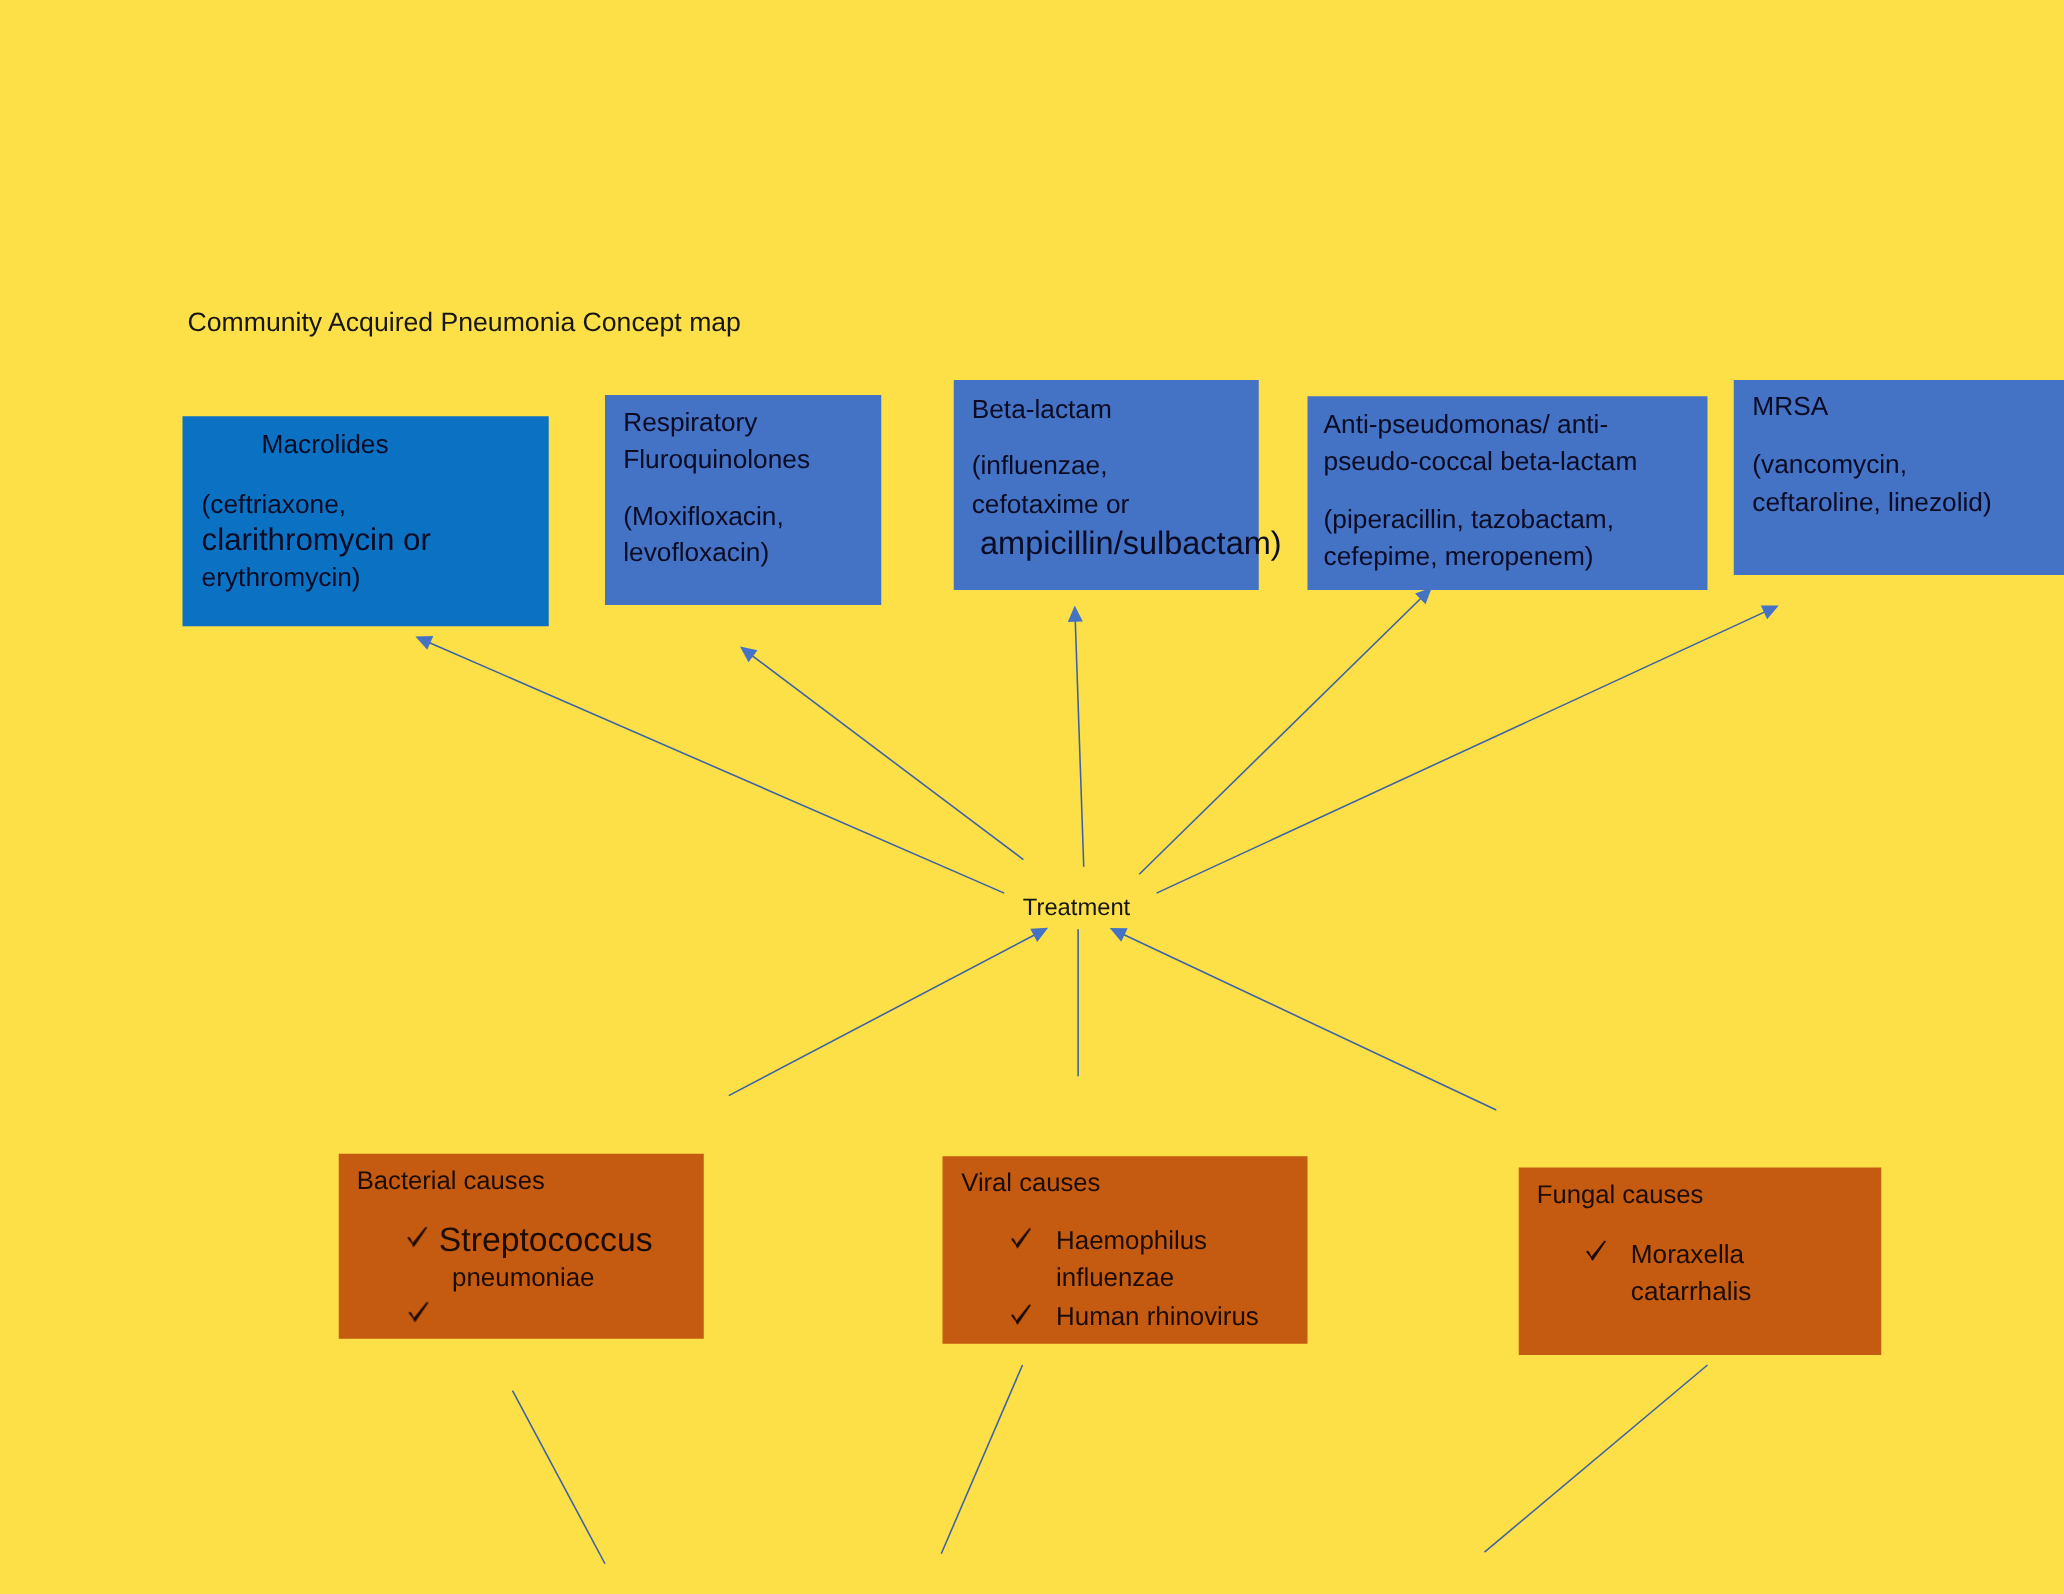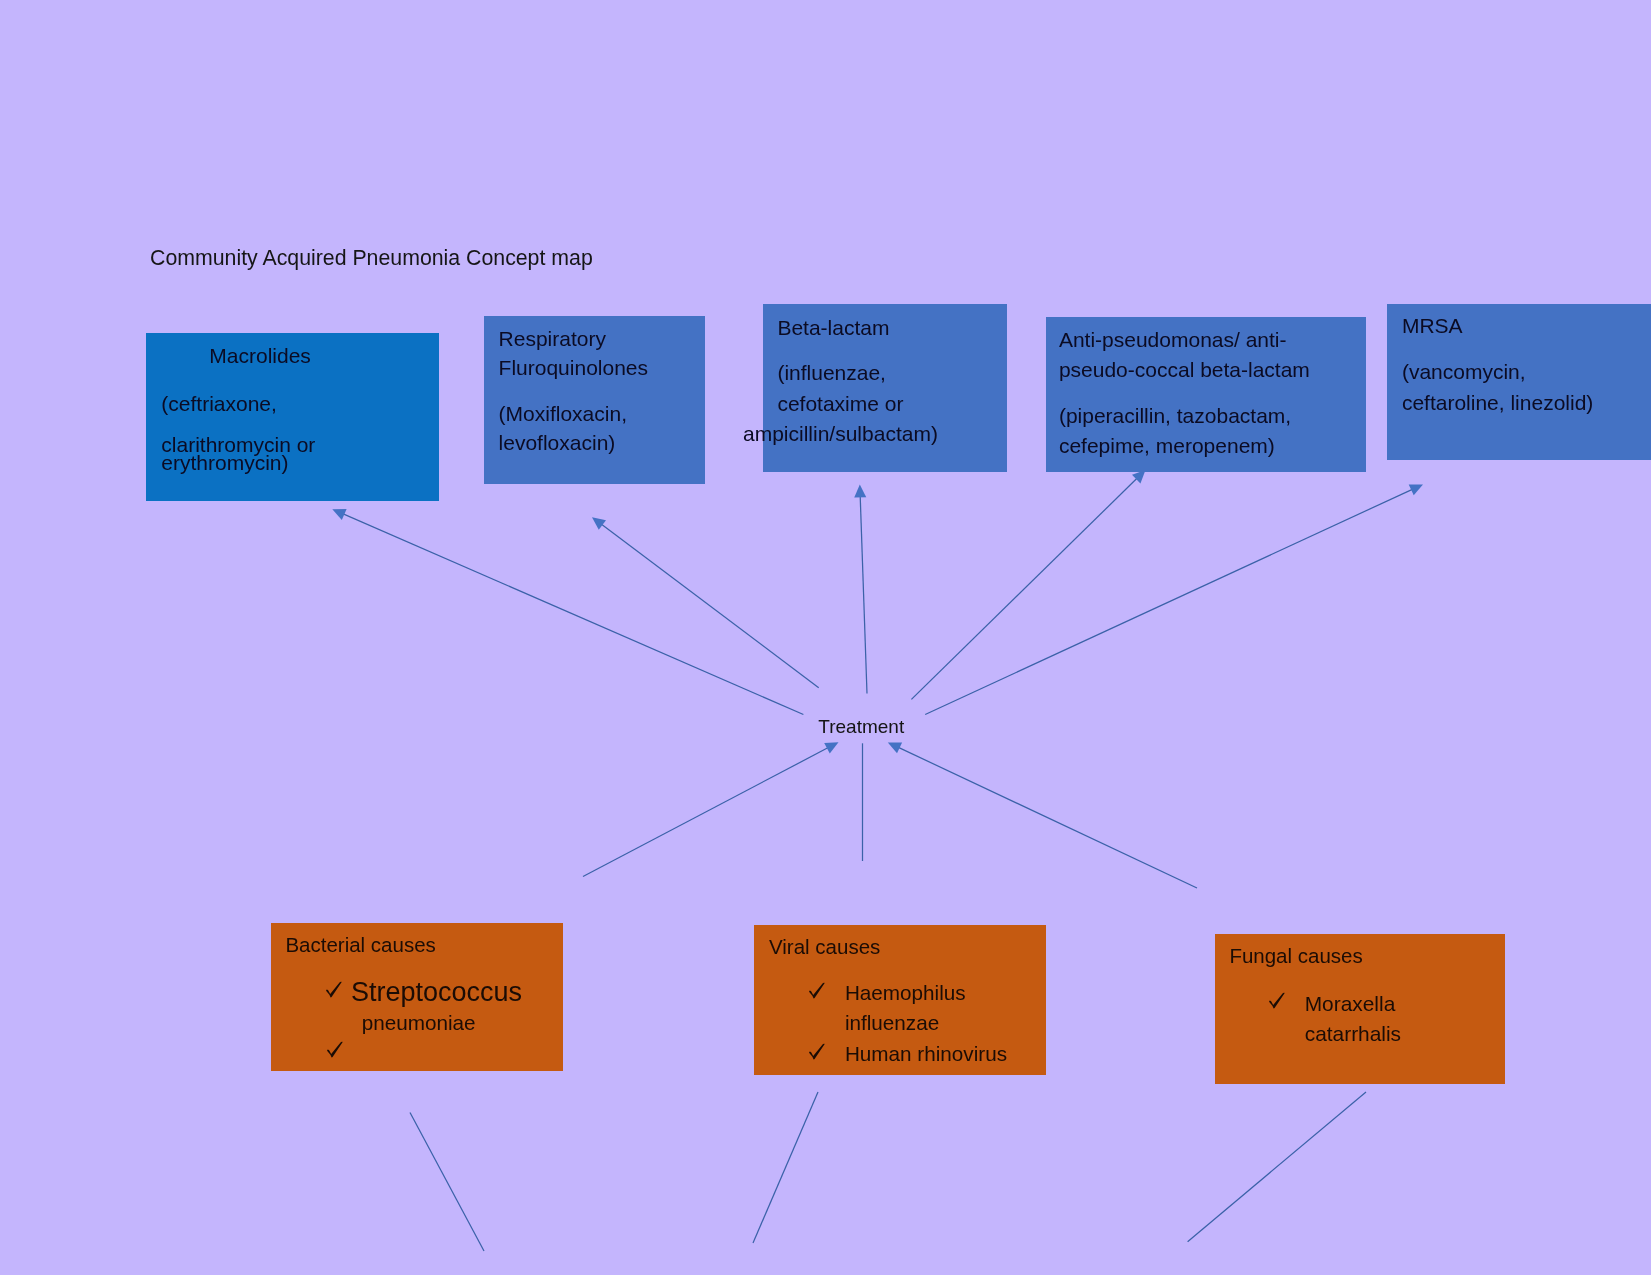--- a/index.html
+++ b/index.html
@@ -1,18 +1,18 @@
 <!DOCTYPE html>
 <html><head>
 <meta charset="utf-8">
 <style>
   html,body{margin:0;padding:0;background:#ffffff;}
   body{width:1651px;height:1275px;overflow:hidden;
        font-family:"Liberation Sans",sans-serif;}
-  #stage{position:relative;width:1651px;height:1275px;background:#c4b5fd;
+  #stage{position:relative;width:1651px;height:1275px;background:#fde047;
          transform:translateZ(0);}
   svg.edges{position:absolute;left:0;top:0;width:1651px;height:1275px;}
   .title{position:absolute;font-size:21.3px;line-height:26px;color:#161616;
          white-space:nowrap;transform:translateZ(0);}
   .rect{position:absolute;}
   .tl{position:absolute;white-space:nowrap;transform:translateZ(0);}
   .icon{line-height:0;}
   .center-label{position:absolute;white-space:nowrap;font-size:19px;
                 line-height:27px;color:#141414;transform:translateZ(0);}
 </style>
@@ -40,32 +40,32 @@
     <line x1="1197.0" y1="888.0" x2="896.27" y2="746.39" stroke="#3B62A8" stroke-width="1.25"></line>
     <polygon points="887.8,742.4 902.12,742.51 897.01,753.37" fill="#4472C4"></polygon>
     <line x1="410.0" y1="1112.5" x2="484.00" y2="1251.00" stroke="#3B62A8" stroke-width="1.25"></line>
     <line x1="818.0" y1="1092.0" x2="753.00" y2="1243.00" stroke="#3B62A8" stroke-width="1.25"></line>
     <line x1="1366.0" y1="1092.0" x2="1187.60" y2="1241.70" stroke="#3B62A8" stroke-width="1.25"></line>  
     </svg>
 
   <div class="rect" style="left:146px;top:333px;width:293px;height:168px;background:#0B71C3;"></div>
   <div class="tl" style="left:161.3px;top:340.50px;font-size:21px;line-height:29.7px;color:#0B0B23;margin-left:48px;">Macrolides</div>
   <div class="tl" style="left:161.3px;top:388.60px;font-size:21px;line-height:29.7px;color:#0B0B23;">(ceftriaxone,</div>
-  <div class="tl" style="left:161.3px;top:418.30px;font-size:21px;line-height:29.7px;color:#0B0B23;margin-top:12px;">clarithromycin or</div>
+  <div class="tl" style="left:161.3px;top:418.30px;font-size:25px;line-height:29.7px;color:#0B0B23;">clarithromycin or</div>
   <div class="tl" style="left:161.3px;top:448.00px;font-size:21px;line-height:29.7px;color:#0B0B23;">erythromycin)</div>
   <div class="rect" style="left:484px;top:316px;width:221px;height:168px;background:#4472C4;"></div>
   <div class="tl" style="left:498.6px;top:325.30px;font-size:21px;line-height:28.9px;color:#0B0B23;">Respiratory</div>
   <div class="tl" style="left:498.6px;top:354.20px;font-size:21px;line-height:28.9px;color:#0B0B23;">Fluroquinolones</div>
   <div class="tl" style="left:498.6px;top:399.80px;font-size:21px;line-height:28.9px;color:#0B0B23;">(Moxifloxacin,</div>
   <div class="tl" style="left:498.6px;top:428.70px;font-size:21px;line-height:28.9px;color:#0B0B23;">levofloxacin)</div>
   <div class="rect" style="left:763px;top:304px;width:244px;height:168px;background:#4472C4;"></div>
   <div class="tl" style="left:777.4px;top:312.60px;font-size:21px;line-height:30.5px;color:#0B0B23;">Beta-lactam</div>
   <div class="tl" style="left:777.4px;top:358.00px;font-size:21px;line-height:30.5px;color:#0B0B23;">(influenzae,</div>
   <div class="tl" style="left:777.4px;top:388.50px;font-size:21px;line-height:30.5px;color:#0B0B23;">cefotaxime or</div>
-  <div class="tl" style="left:743px;top:419.00px;font-size:21px;line-height:30.5px;color:#0B0B23;">ampicillin/sulbactam)</div>
+  <div class="tl" style="left:784px;top:419.00px;font-size:26px;line-height:30.5px;color:#0B0B23;">ampicillin/sulbactam)</div>
   <div class="rect" style="left:1046px;top:317px;width:320px;height:155px;background:#4472C4;"></div>
   <div class="tl" style="left:1058.9px;top:325.00px;font-size:21px;line-height:30.3px;color:#0B0B23;">Anti-pseudomonas/ anti-</div>
   <div class="tl" style="left:1058.9px;top:355.30px;font-size:21px;line-height:30.3px;color:#0B0B23;">pseudo-coccal beta-lactam</div>
   <div class="tl" style="left:1058.9px;top:401.00px;font-size:21px;line-height:30.3px;color:#0B0B23;">(piperacillin, tazobactam,</div>
   <div class="tl" style="left:1058.9px;top:431.30px;font-size:21px;line-height:30.3px;color:#0B0B23;">cefepime, meropenem)</div>
   <div class="rect" style="left:1387px;top:304px;width:270px;height:156px;background:#4472C4;"></div>
   <div class="tl" style="left:1401.9px;top:311.00px;font-size:21px;line-height:30.6px;color:#0B0B23;">MRSA</div>
   <div class="tl" style="left:1401.9px;top:357.40px;font-size:21px;line-height:30.6px;color:#0B0B23;">(vancomycin,</div>
   <div class="tl" style="left:1401.9px;top:388.00px;font-size:21px;line-height:30.6px;color:#0B0B23;">ceftaroline, linezolid)</div>
   <div class="rect" style="left:271px;top:923px;width:292px;height:148px;background:#C55A11;"></div>

